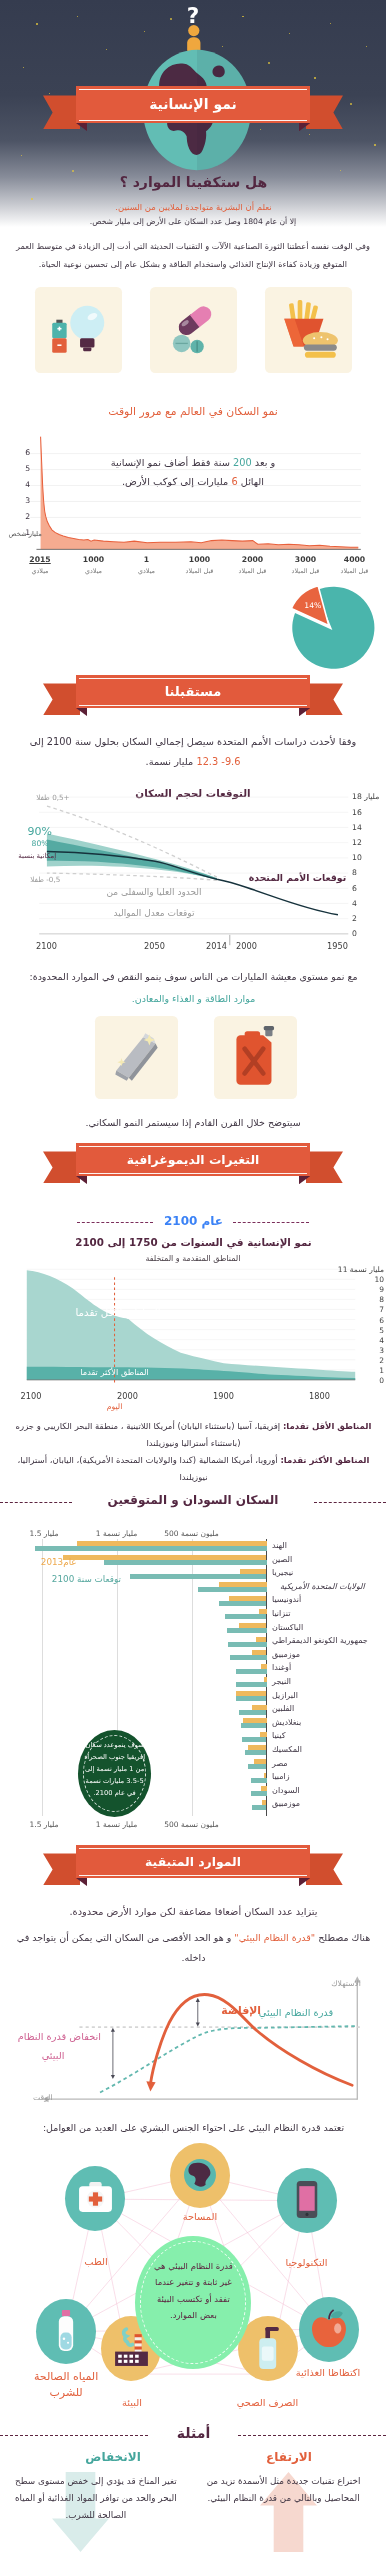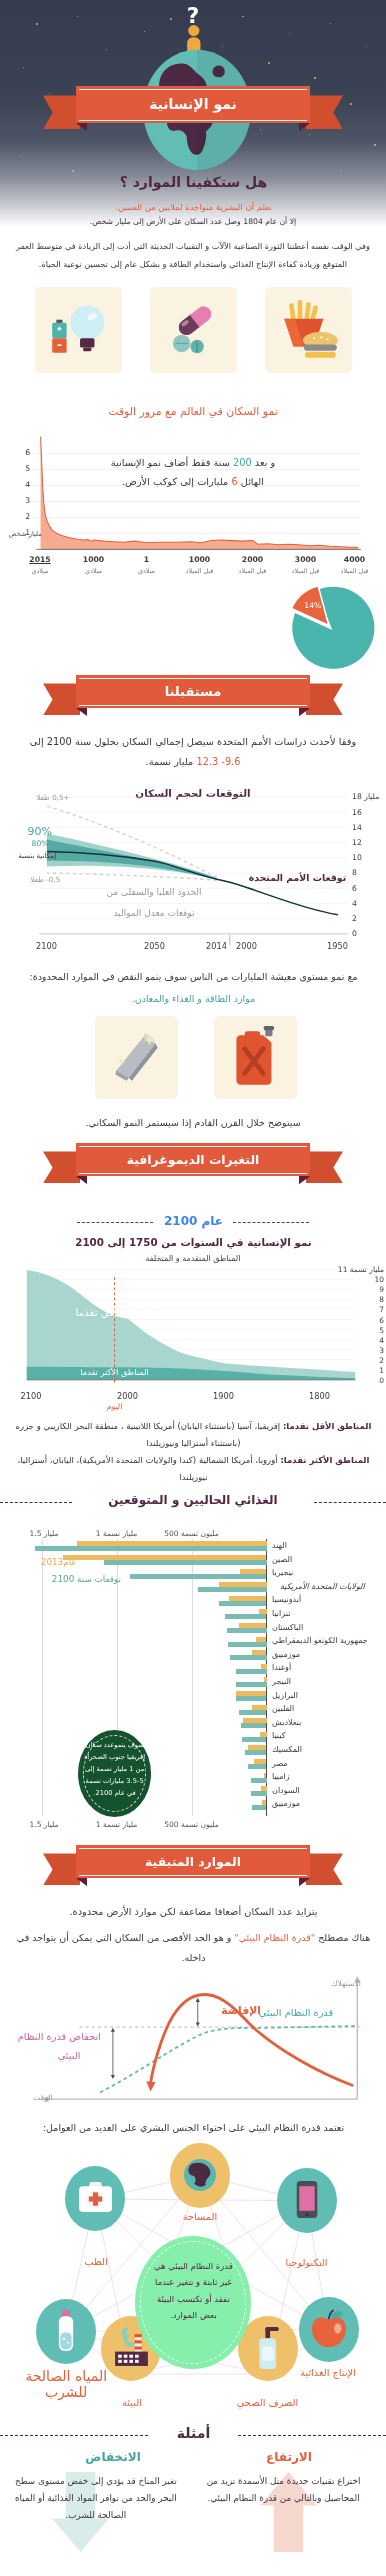--- a/index.html
+++ b/index.html
@@ -329,21 +329,21 @@
   <div class="t white c" style="left:59px;top:1306px;width:118px;font-size:10.3px;">المناطق الأقل تقدما</div>
   <div class="t white c" style="left:54px;top:1367px;width:121px;font-size:8.2px;">المناطق الأكثر تقدما</div>
   <div class="t orange c" style="left:101px;top:1402px;width:27px;font-size:7.7px;">اليوم</div>
 
   <div class="t c" style="left:13px;top:1418px;width:361px;font-size:8.5px;line-height:17px;">
     <span class="maroon bold">المناطق الأقل تقدما:</span><span> إفريقيا، آسيا (باستثناء اليابان) أمريكا اللاتينية ، منطقة البحر الكاريبي و جزره (باستثناء أستراليا ونيوزيلندا</span><br>
     <span class="maroon bold">المناطق الأكثر تقدما:</span><span> أوروبا، أمريكا الشمالية (كندا والولايات المتحدة الأمريكية)، اليابان، أستراليا، نيوزيلندا</span>
   </div>
 
   <div class="dash-line" style="left:0px;top:1502px;width:72px;"></div>
-  <div class="t maroon c bold" style="left:82px;top:1493px;width:222px;font-size:12px;">الغذائي الحاليين و المتوقعين</div>
+  <div class="t maroon c bold" style="left:82px;top:1493px;width:222px;font-size:12px;">السكان السودان و المتوقعين</div>
   <div class="dash-line" style="left:314px;top:1502px;width:72px;"></div>
 
   <div id="bar-top-labels">
       <div class="t c ltr" style="left: 18px; top: 1529px; width: 52px; font-size: 7.5px; color: rgb(85, 85, 85);">1.5 مليار</div>
       <div class="t c ltr" style="left: 83px; top: 1529px; width: 67px; font-size: 7.5px; color: rgb(85, 85, 85);">1 مليار نسمة</div>
       <div class="t c ltr" style="left: 149px; top: 1529px; width: 85px; font-size: 7.5px; color: rgb(85, 85, 85);">500 مليون نسمة</div>
     </div>
   <div class="grid-v" style="left:42px;top:1539px;height:277px;"></div>
   <div class="grid-v" style="left:117px;top:1539px;height:277px;"></div>
   <div class="grid-v" style="left:192px;top:1539px;height:277px;"></div>
@@ -459,21 +459,21 @@
         <polygon points="165,106 161,114 169,114"></polygon>
           <polygon points="165,206 161,198 169,198"></polygon>
       </g>
     </svg>
   </div>
   <div class="t graytx" style="left:309px;top:1979px;width:52px;font-size:7.7px;">الاستهلاك</div>
   <div class="t graytx" style="left:21.6px;top:2093px;width:31px;font-size:7.7px;text-align:right;">الوقت</div>
   <div class="t tealtx" style="left:234px;top:2007px;width:124px;font-size:9.8px;text-align:center;">قدرة النظام  البيئي</div>
   <div class="t orange bold" style="left:204px;top:2004px;width:57px;font-size:10.8px;">الإفاضة</div>
   <div class="t magenta c" style="left:9.3px;top:2031px;width:100px;font-size:9.8px;">انخفاض قدرة النظام</div>
-  <div class="t magenta c" style="left:19px;top:2050px;width:100px;font-size:9.8px;">البيئي</div>
+  <div class="t magenta c" style="left:3px;top:2050px;width:100px;font-size:9.8px;">البيئي</div>
 
   <div class="t c" style="left:13px;top:2122px;width:361px;font-size:9.5px;">تعتمد قدرة النظام البيئي على احتواء الجنس البشري على العديد من العوامل:</div>
 
   <svg id="net-lines" class="abs" style="left:0;top:2138px;" width="386" height="361" viewBox="0 0 750 700">
       <line x1="388" y1="72" x2="185" y2="118" stroke="#f3bcd3" stroke-width="1.5" opacity="0.65"></line>
       <line x1="388" y1="72" x2="595" y2="121" stroke="#f3bcd3" stroke-width="1.5" opacity="0.65"></line>
       <line x1="388" y1="72" x2="128" y2="375" stroke="#f3bcd3" stroke-width="1.5" opacity="0.65"></line>
       <line x1="388" y1="72" x2="638" y2="371" stroke="#f3bcd3" stroke-width="1.5" opacity="0.65"></line>
       <line x1="388" y1="72" x2="255" y2="458" stroke="#f3bcd3" stroke-width="1.5" opacity="0.65"></line>
       <line x1="388" y1="72" x2="520" y2="458" stroke="#f3bcd3" stroke-width="1.5" opacity="0.65"></line>
@@ -577,22 +577,22 @@
   </div>
 
   <div class="bubble" style="left:135px;top:2236px;width:116px;height:133px;background:#86efac;">
     <div class="bubble-inner"></div>
     <div class="t c" style="left:13.4px;top:21.6px;width:90px;font-size:8.5px;line-height:16.5px;color:#5c2440;">قدرة النظام البيئي هي غير ثابتة و تتغير عندما تفقد أو تكتسب البيئة بعض الموارد.</div>
   </div>
 
   <div class="t orange c" style="left:169px;top:2211px;width:62px;font-size:9.8px;">المساحة</div>
   <div class="t orange c" style="left:70px;top:2256px;width:52px;font-size:9.8px;">الطب</div>
   <div class="t orange c" style="left:268px;top:2257px;width:77px;font-size:9.8px;">التكنولوجيا</div>
-  <div class="t orange c" style="left:21.6px;top:2369px;width:89px;font-size:14px;line-height:15.5px;">المياه الصالحة للشرب</div>
-  <div class="t orange c" style="left:287px;top:2367px;width:82px;font-size:9.8px;">الإنتاج الغذائية</div>
+  <div class="t orange c" style="left:21.6px;top:2369px;width:89px;font-size:11px;line-height:15.5px;">المياه الصالحة للشرب</div>
+  <div class="t orange c" style="left:287px;top:2367px;width:82px;font-size:9.8px;">اكتظاظا الغذائية</div>
   <div class="t orange c" style="left:106px;top:2397px;width:52px;font-size:9.8px;">البيئة</div>
   <div class="t orange c" style="left:234px;top:2397px;width:67px;font-size:9.8px;">الصرف الصحي</div>
 
   <div class="dash-line" style="left:0px;top:2435px;width:148px;"></div>
   <div class="t maroon c bold" style="left:155px;top:2425px;width:77px;font-size:14px;">أمثلة</div>
   <div class="dash-line" style="left:238px;top:2435px;width:148px;"></div>
 
   <div class="t orange c bold" style="left:222px;top:2450px;width:134px;font-size:12px;">الارتفاع</div>
   <div class="t tealtx c bold" style="left:46px;top:2450px;width:134px;font-size:12px;">الانخفاض</div>
   <div class="abs" style="left:260px;top:2472px;width:57px;height:80px;clip-path:polygon(50% 0,100% 42%,76% 42%,76% 100%,24% 100%,24% 42%,0 42%);background:#f6d8cf;"></div>

